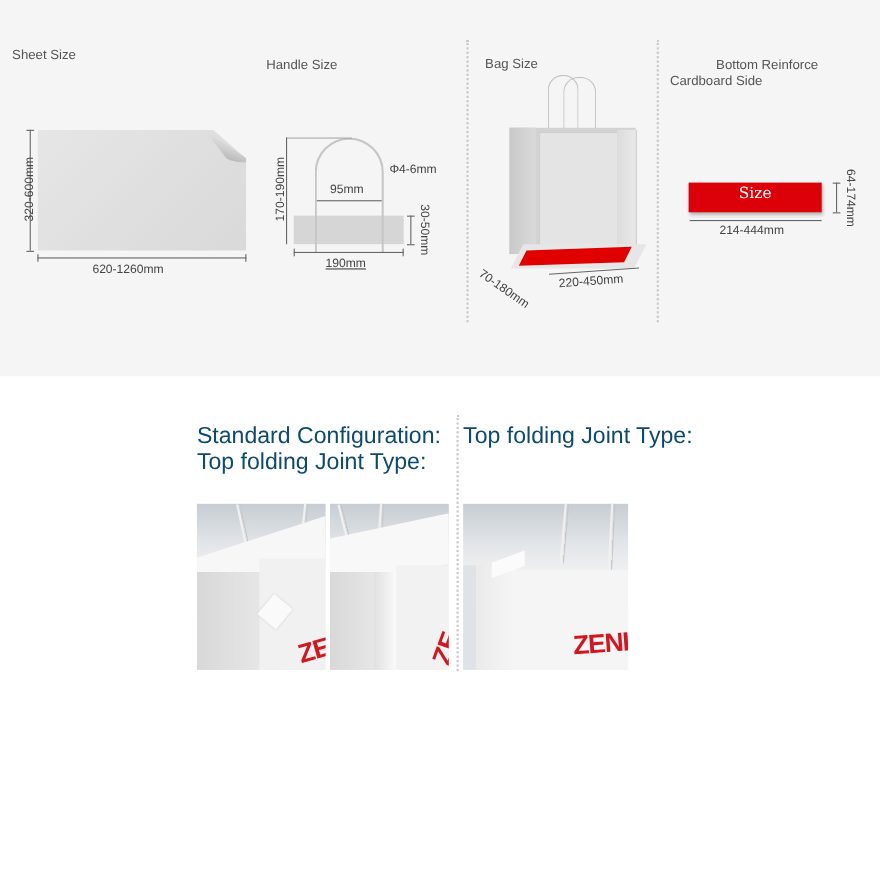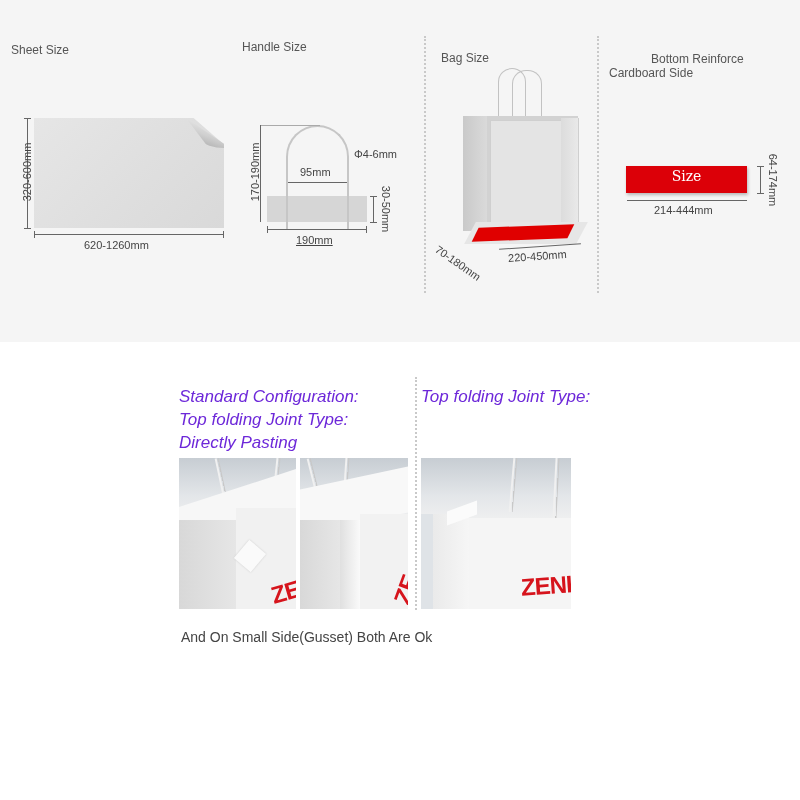--- a/index.html
+++ b/index.html
@@ -54,21 +54,21 @@
 
     
     .cardboard {
       position: absolute; left: 626px; top: 166px; width: 121px; height: 27px;
       background: #dc0008; box-shadow: 1px 2px 3px rgba(0,0,0,0.25);
       color: #fff; font-family: "DejaVu Serif", serif; font-size: 14px;
       text-align: center; line-height: 18px; padding-top: 1px;
     }
 
     
-    .heading { position: absolute; font-size: 17px; line-height: 23px; color: #6d28d9; font-style: italic; }
+    .heading { position: absolute; font-size: 21px; line-height: 23px; color: #0c4a6e; }
     .photo { position: absolute; overflow: hidden; background: linear-gradient(180deg, #c7cdd3 0%, #e3e6e9 25%, #f2f2f2 45%, #ededed 100%); }
     .photo .panel { position: absolute; background: #f4f4f4; }
     .photo .shade { position: absolute; background: linear-gradient(90deg, #d8d8d8, #e6e6e6); }
     .photo .rope { position: absolute; width: 3px; border-left: 2px solid #f0f0f0; box-shadow: 1px 0 0 #c8c8c8; }
     .photo .brand { position: absolute; color: #d6141c; font-weight: bold; font-size: 24px; letter-spacing: -1px; font-family: "Liberation Sans", sans-serif; }
     .note { position: absolute; font-size: 14px; line-height: 20px; color: #444; }
   </style>
 </head>
 <body>
 
@@ -79,21 +79,21 @@
   <div class="sheet-curl"></div>
   <div class="vline" style="left:27px;top:118px;height:110px;"></div>
   <div class="tick-v" style="left:24px;top:118px;"></div>
   <div class="tick-v" style="left:24px;top:228px;"></div>
   <div class="dim-text vert" style="left:-18px;top:166px;width:90px;text-align:center;">320-600mm</div>
   <div class="hline" style="left:34px;top:234px;width:190px;"></div>
   <div class="tick-h" style="left:34px;top:231px;"></div>
   <div class="tick-h" style="left:223px;top:231px;"></div>
   <div class="dim-text" style="left:84px;top:239px;">620-1260mm</div>
 
-  <div class="sec-title" style="left:242px;top:40px;">Handle Size</div>
+  <div class="sec-title" style="left:242px;top:52px;">Handle Size</div>
   <div class="handle-patch"></div>
   <div class="handle-loop"></div>
   <div class="hline" style="left:260px;top:125px;width:60px;border-color:#aaa;"></div>
   <div class="vline" style="left:260px;top:125px;height:97px;"></div>
   <div class="dim-text vert" style="left:210px;top:166px;width:90px;text-align:center;">170-190mm</div>
   <div class="dim-text" style="left:354px;top:148px;">Φ4-6mm</div>
   <div class="dim-text" style="left:300px;top:166px;">95mm</div>
   <div class="hline" style="left:288px;top:182px;width:59px;"></div>
   <div class="vline" style="left:373px;top:196px;height:26px;"></div>
   <div class="tick-v" style="left:370px;top:196px;"></div>
@@ -128,21 +128,20 @@
   <div class="tick-v" style="left:757px;top:166px;"></div>
   <div class="tick-v" style="left:757px;top:193px;"></div>
   <div class="dim-text vert-cw" style="left:740px;top:174px;width:66px;text-align:center;">64-174mm</div>
   <div class="hline" style="left:627px;top:200px;width:120px;"></div>
   <div class="dim-text" style="left:654px;top:204px;">214-444mm</div>
 </div>
 
 <div class="heading" style="left:179px;top:385px;">
   <div>Standard Configuration:</div>
   <div>Top folding Joint Type:</div>
-  <div>Directly Pasting</div>
 </div>
 
 <div class="vsep" style="left:415px;top:377px;height:233px;"></div>
 
 <div class="heading" style="left:421px;top:385px;">
   <div>Top folding Joint Type:</div>
 </div>
 
 <div class="photo" style="left:179px;top:458px;width:117px;height:151px;">
   <div class="rope" style="left:40px;top:0;height:42px;transform:rotate(-12deg);"></div>
@@ -168,14 +167,13 @@
   <div class="rope" style="left:90px;top:0;height:54px;transform:rotate(5deg);"></div>
   <div class="rope" style="left:133px;top:0;height:60px;transform:rotate(3deg);"></div>
   <div class="shade" style="left:0;top:56px;width:12px;height:95px;background:#dfe3e7;"></div>
   <div class="panel" style="left:12px;top:56px;width:36px;height:95px;background:linear-gradient(90deg,#eaeaea,#f6f6f6);"></div>
   <div class="panel" style="left:48px;top:60px;width:102px;height:91px;background:#f5f5f5;"></div>
   <div class="panel" style="left:26px;top:48px;width:30px;height:14px;background:#fbfbfb;transform:skewY(-20deg);"></div>
   <div class="brand" style="left:100px;top:114px;transform:rotate(-4deg);">ZENI</div>
 </div>
 
 <div class="note" style="left:181px;top:627px;">
-  <div>And On Small Side(Gusset) Both Are Ok</div>
 </div>
 
 </body></html>

